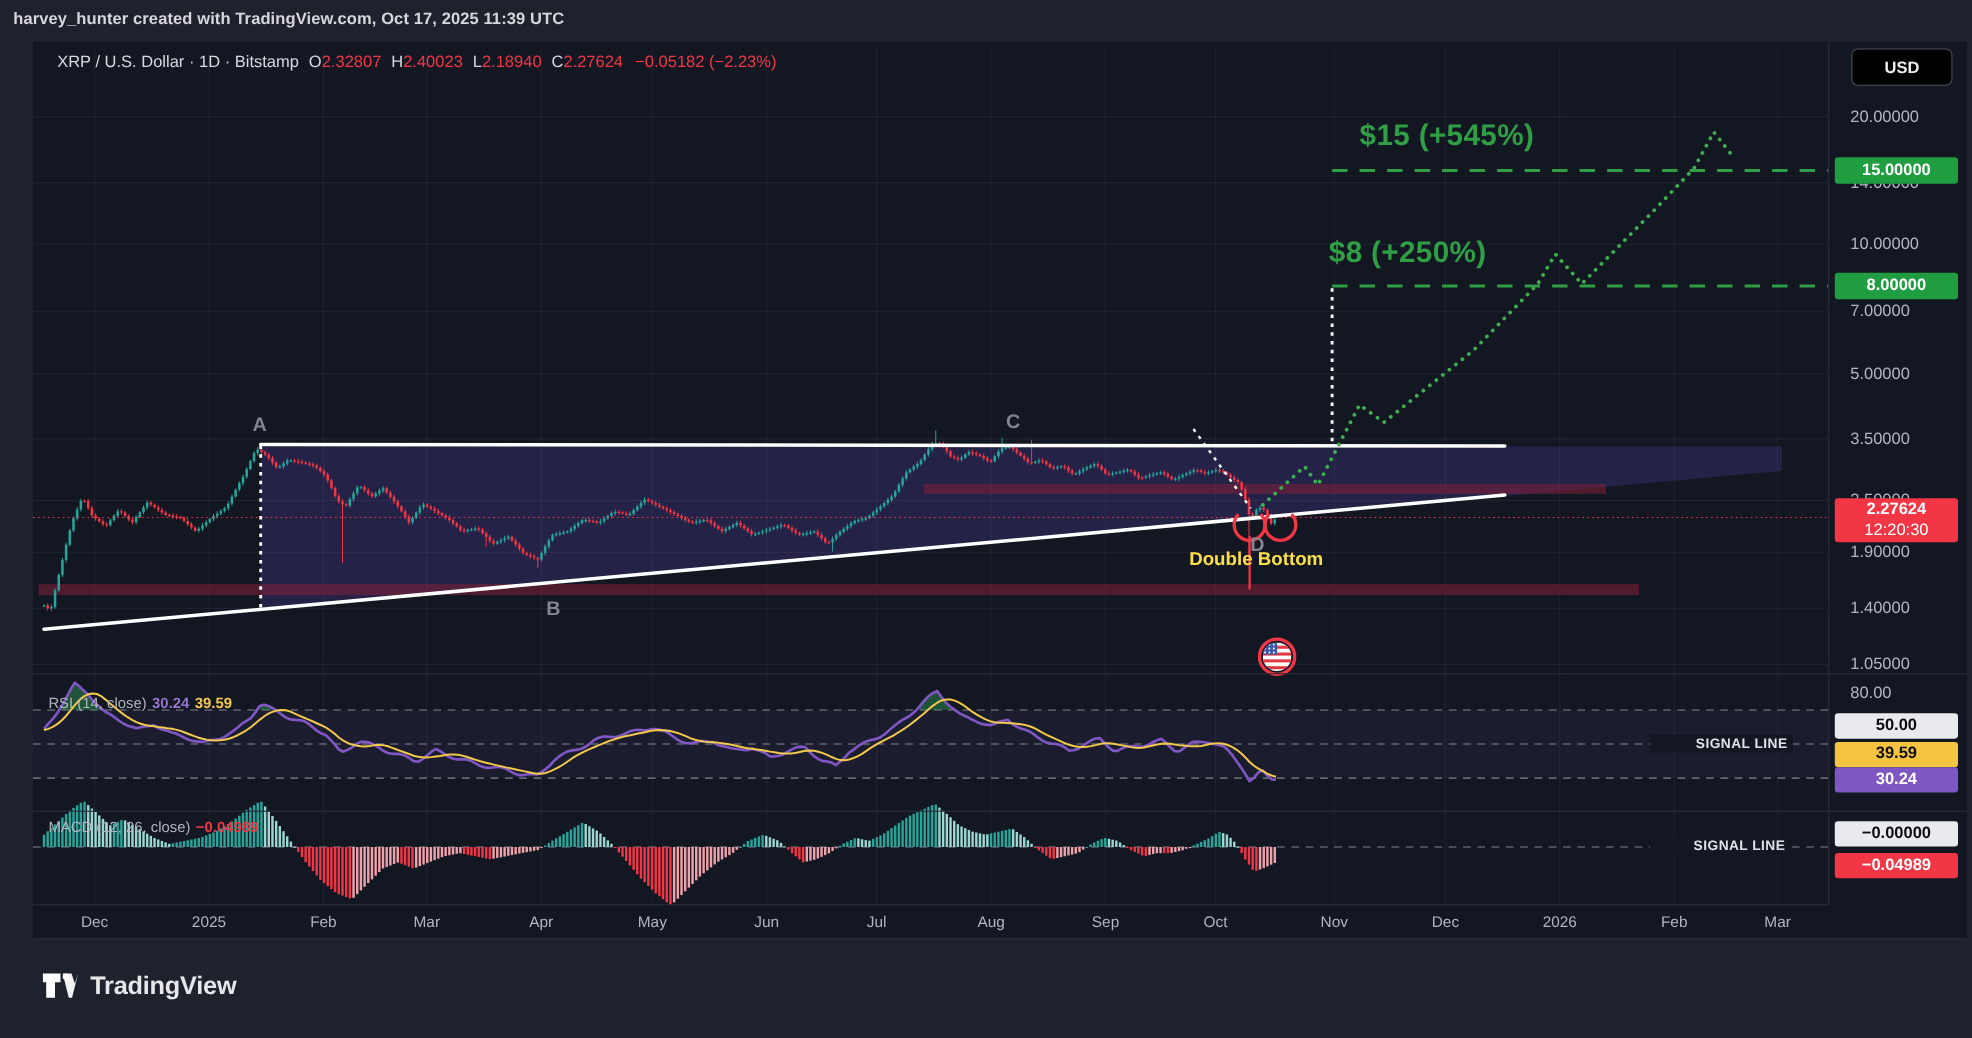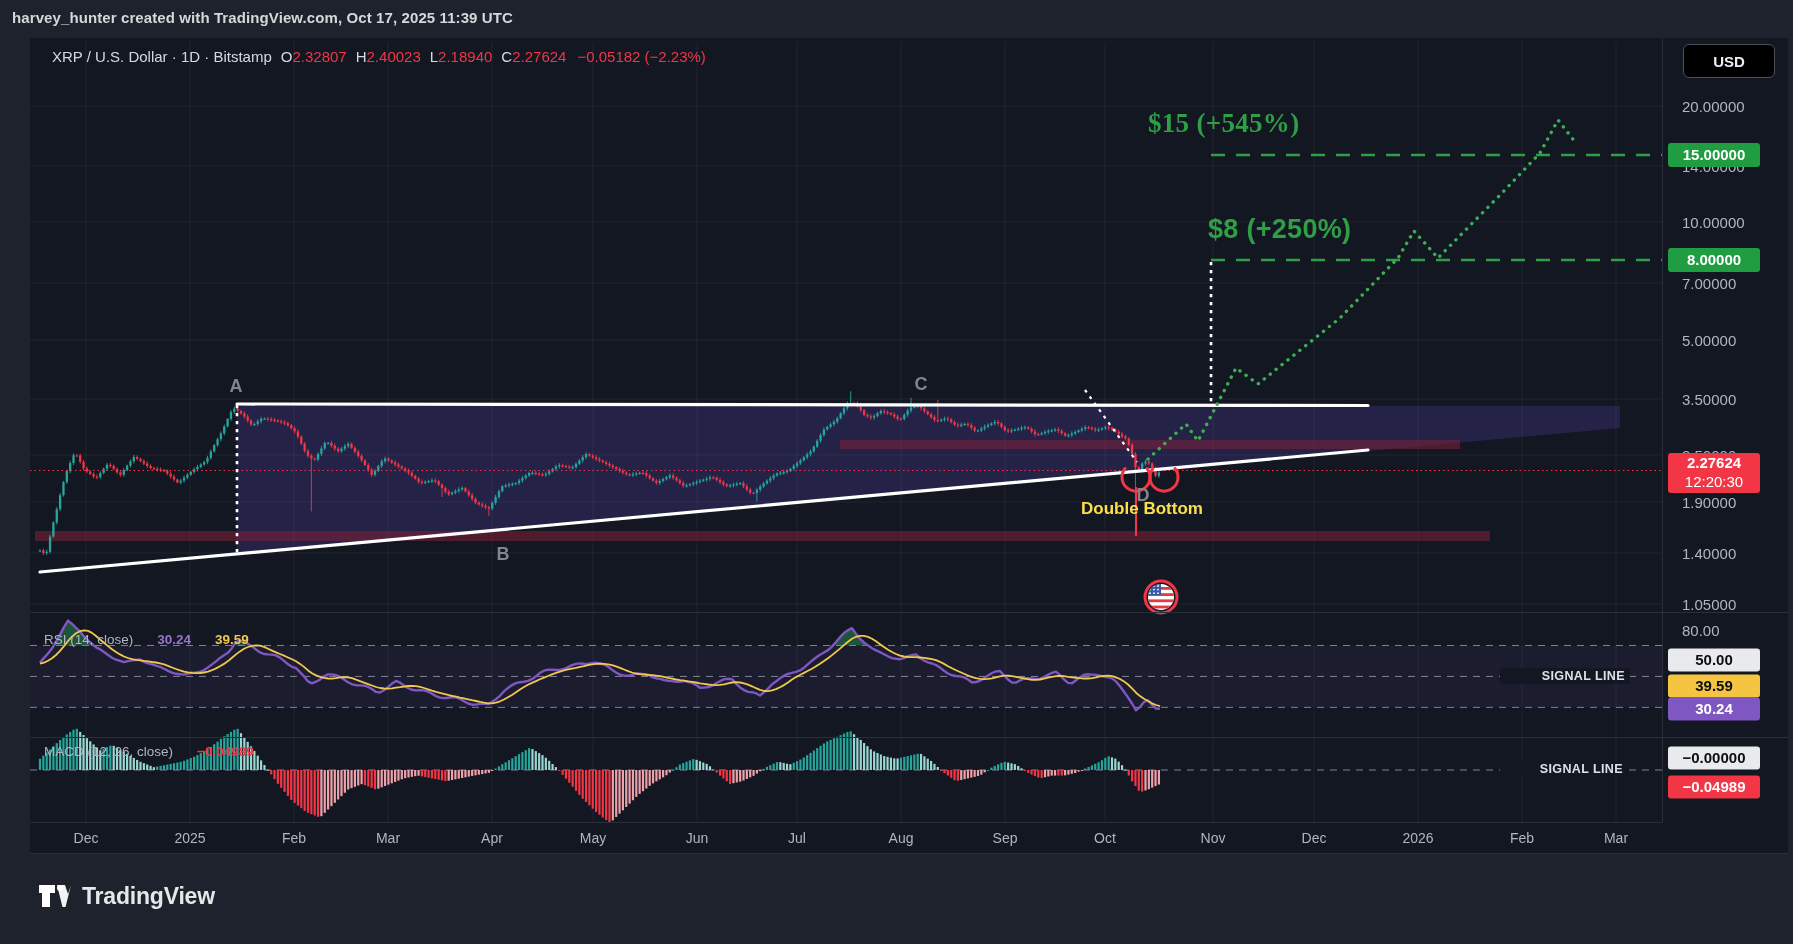--- a/index.html
+++ b/index.html
@@ -8,36 +8,36 @@
   #widget{position:absolute;left:30px;top:38px;width:1758px;height:815px;background:#131722;}
   #chart-svg{position:absolute;left:0;top:0;}
   .abs{position:absolute;}
   #attribution{left:12px;top:9px;color:#d6d7da;font-size:15px;font-weight:700;letter-spacing:.1px;}
   #legend{left:52px;top:48px;display:flex;align-items:center;gap:9px;font-size:15px;color:#d6d9e0;white-space:nowrap;}
   #legend .val{color:#f23645;}
   #legend .chg{color:#f23645;margin-left:2px;}
   #usd-btn{left:1683px;top:44px;width:90px;height:32px;background:#000;border:1px solid #4c5059;
     border-radius:6px;color:#eceef2;font-size:15px;font-weight:700;display:flex;align-items:center;justify-content:center;}
   .target-label{color:#2f9e45;font-size:27px;font-weight:700;letter-spacing:.3px;}
-  #target15{left:1148px;top:108px;font-family:Liberation Serif, serif;}
+  #target15{left:1236px;top:108px;}
   #target8{left:1208px;top:214px;}
   .pat-letter{color:#82858e;font-size:18px;font-weight:700;transform:translate(-50%,-50%);}
   #double-bottom{left:1058px;top:499px;width:168px;text-align:center;color:#fde047;font-size:17px;font-weight:700;}
-  .pane-legend{display:flex;align-items:center;gap:24px;font-size:13.5px;color:#b2b5be;white-space:nowrap;}
+  .pane-legend{display:flex;align-items:center;gap:5px;font-size:13.5px;color:#b2b5be;white-space:nowrap;}
   #rsi-legend{left:44px;top:632px;}
   #macd-legend{left:44px;top:744px;}
   #rsi-legend .v-rsi{color:#9575cd;font-weight:600;}
   #rsi-legend .v-ma{color:#f2c94c;font-weight:700;}
   #macd-legend .v-macd{color:#f23645;font-weight:600;}
   .line-tag{font-size:12.5px;font-weight:700;color:#dfe1e8;background:#131722;padding:1px 5px;
     text-align:right;letter-spacing:.4px;}
   #neutral-tag{left:1500px;top:668px;width:120px;}
   #signal-tag{left:1500px;top:761px;width:118px;}
   .tick-label{position:absolute;left:1682px;color:#b2b5be;font-size:15px;transform:translateY(-50%);white-space:nowrap;}
-  .axis-badge{position:absolute;left:1668px;width:92px;border-radius:3px;font-size:15px;font-weight:700;
+  .axis-badge{position:absolute;left:1668px;width:112px;border-radius:3px;font-size:15px;font-weight:700;
     display:flex;flex-direction:column;align-items:center;justify-content:center;transform:translateY(-50%);line-height:1.25;}
   .time-label{position:absolute;color:#b2b5be;font-size:14px;transform:translate(-50%,-50%);top:838px;}
   #logo{left:38px;top:882px;display:flex;align-items:flex-end;gap:10px;color:#e6e7e9;}
   #logo .logo-text{font-size:23px;font-weight:700;letter-spacing:-.2px;}
   #price-pane-hit{left:30px;top:75px;width:1632px;height:537px;}
   #rsi-pane-hit{left:30px;top:613px;width:1632px;height:124px;}
   #macd-pane-hit{left:30px;top:738px;width:1632px;height:84px;}
   #time-axis-hit{left:30px;top:822px;width:1632px;height:31px;border-top:1px solid #2a2e39;}
   #price-axis-hit{left:1662px;top:38px;width:126px;height:784px;border-left:1px solid #2a2e39;}
   .sep{position:absolute;left:30px;width:1758px;height:1px;background:#2a2e39;}

